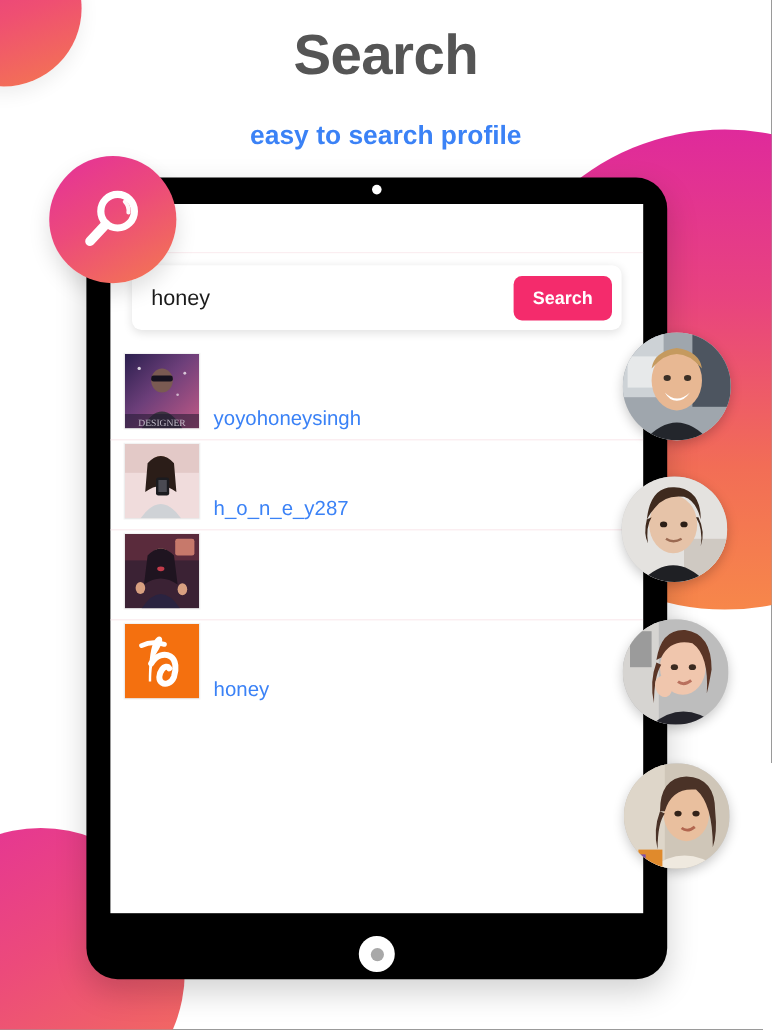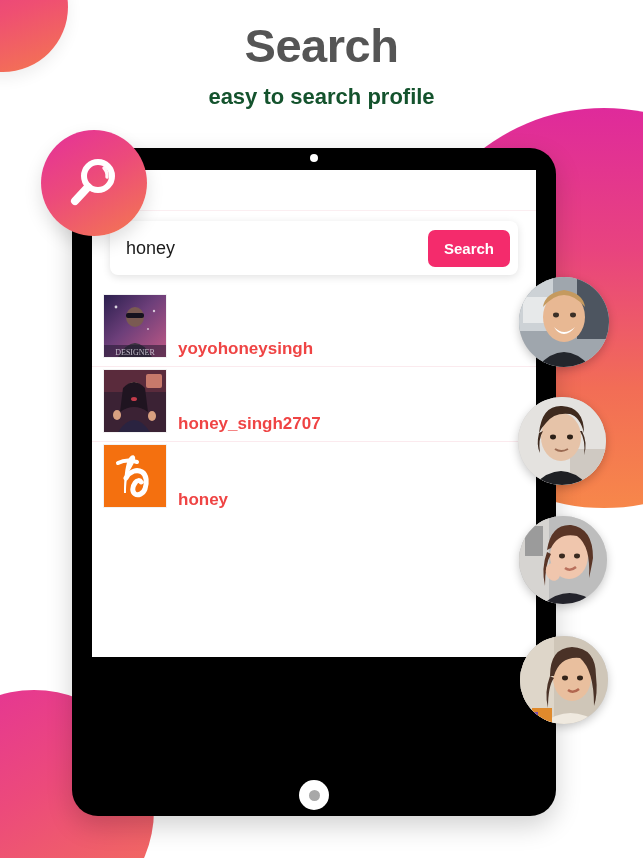--- a/index.html
+++ b/index.html
@@ -67,25 +67,25 @@
   #page-title {
     margin: 0;
     padding-top: 20px;
     font-size: 47px;
     line-height: 1.1;
     font-weight: bold;
     color: #555555;
     letter-spacing: -0.5px;
   }
   #page-subtitle {
-    margin: 0;
+    margin: 16px;
     padding-top: 12px;
     font-size: 22px;
     font-weight: bold;
-    color: #14532d;
+    color: #3b82f6;
   }
 
   
   #tablet {
     position: absolute;
     left: 72px;
     top: 148px;
     width: 484px;
     height: 668px;
     background: #000000;
@@ -121,21 +121,21 @@
     height: 11px;
     border-radius: 50%;
     background: #a8a8a8;
   }
 
   #screen {
     position: absolute;
     left: 20px;
     top: 22px;
     width: 444px;
-    height: 487px;
+    height: 591px;
     background: #ffffff;
     overflow: hidden;
   }
 
   
   #search-bar {
     position: absolute;
     left: 18px;
     top: 51px;
     width: 408px;
@@ -205,22 +205,22 @@
     top: 3px;
     width: 62px;
     height: 62px;
     background: #ddd;
     overflow: hidden;
     box-shadow: 0 0 0 1px rgba(0,0,0,.05);
   }
   .result-thumb svg { display: block; }
   .result-name {
     font-size: 17px;
-    font-weight: bold;
-    color: #ef4444;
+    font-weight: normal;
+    color: #3b82f6;
     margin-left: 74px;
     padding-bottom: 7px;
     white-space: nowrap;
     margin-top: 39px;
   }
 
   
   #magnifier-badge {
     position: absolute;
     left: 41px;
@@ -297,38 +297,51 @@
             <circle cx="50" cy="16" r="1.2" fill="#ffffff" opacity=".7"></circle>
             <circle cx="44" cy="34" r="1.1" fill="#ffffff" opacity=".6"></circle>
             <rect x="0" y="50" width="62" height="12" fill="#1f1830" opacity=".55"></rect>
             <text x="31" y="60" font-size="8" font-family="Liberation Serif, serif" fill="#d8d3de" text-anchor="middle" opacity=".85">DESIGNER</text>
           </svg>
         </div>
         <div class="result-name">yoyohoneysingh</div>
       </div>
 
 
+      <div class="result-row">
+        <div class="result-thumb">
+          <svg width="62" height="62" viewBox="0 0 62 62">
+            <rect width="62" height="62" fill="#f0dcdc"></rect>
+            <rect x="0" y="0" width="62" height="24" fill="#e3c9c7"></rect>
+            <ellipse cx="30" cy="22" rx="10" ry="12" fill="#c9906f"></ellipse>
+            <path d="M19 16 Q30 4 41 16 L43 40 Q30 30 17 40 Z" fill="#2b1d18"></path>
+            <path d="M13 62 Q30 38 47 62 Z" fill="#cfd2d6"></path>
+            <rect x="26" y="28" width="11" height="15" rx="2" fill="#1b1b1f"></rect>
+            <rect x="28" y="30" width="7" height="10" fill="#4a4a52"></rect>
+          </svg>
+        </div>
+        <div class="result-name">h_o_n_e_y287</div>
+      </div>
 
 
 
       <div class="result-row">
         <div class="result-thumb">
           <svg width="62" height="62" viewBox="0 0 62 62">
             <rect width="62" height="62" fill="#3b2234"></rect>
             <rect x="0" y="0" width="62" height="22" fill="#5a2b3c"></rect>
             <rect x="42" y="4" width="16" height="14" rx="2" fill="#c7796b"></rect>
             <ellipse cx="30" cy="24" rx="10" ry="12" fill="#d8a080"></ellipse>
             <path d="M19 18 Q30 6 41 18 L44 42 Q30 32 16 42 Z" fill="#1f1420"></path>
             <ellipse cx="30" cy="29" rx="3" ry="2" fill="#c23b4a"></ellipse>
             <path d="M14 62 Q30 38 46 62 Z" fill="#2a2340"></path>
             <ellipse cx="13" cy="45" rx="4" ry="5" fill="#d8a080"></ellipse>
             <ellipse cx="48" cy="46" rx="4" ry="5" fill="#d8a080"></ellipse>
           </svg>
         </div>
-        <div class="result-name">honey_singh2707</div>
       </div>
 
       <div class="result-row">
         <div class="result-thumb">
           <svg width="62" height="62" viewBox="0 0 62 62">
             <rect width="62" height="62" fill="#f4700f"></rect>
             <path d="M20 48 C20 34 21 22 24 15 C26 10 30 9 31 12 C32 15 29 20 26 25
                      C23 30 22 38 22 48 Z" fill="#ffffff"></path>
             <path d="M22 33 C26 26 33 24 38 27 C43 30 43 38 41 44 C39 49 34 51 31 49
                      C28 47 28 42 31 38 C33 35 36 35 37 37" fill="none" stroke="#ffffff" stroke-width="5" stroke-linecap="round"></path>

